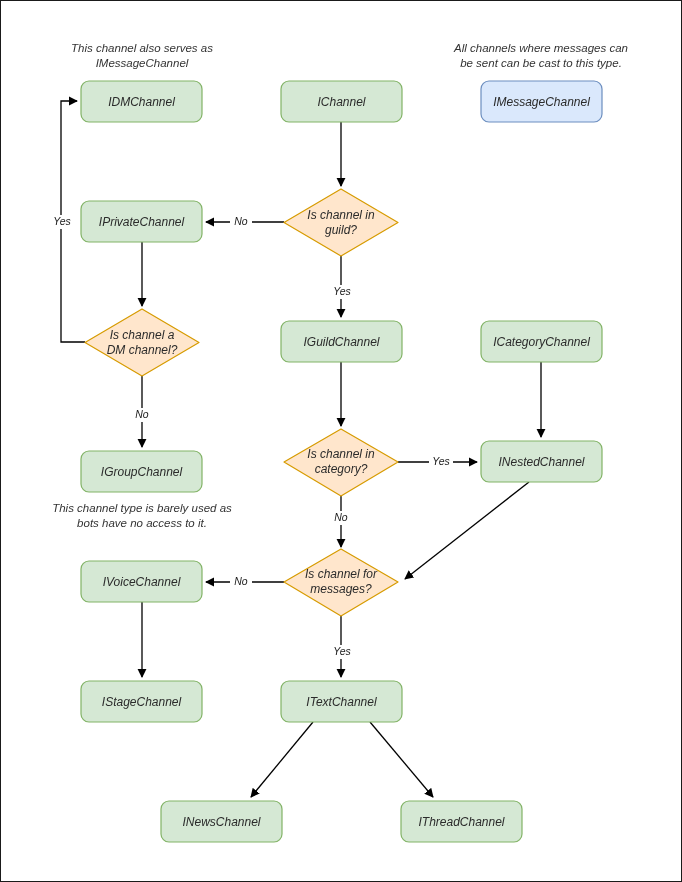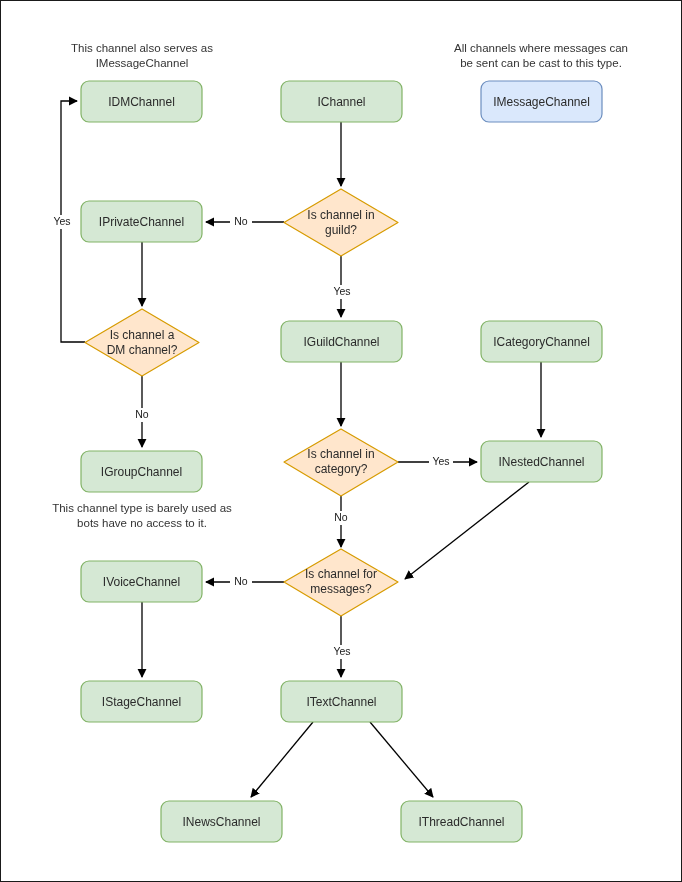--- a/index.html
+++ b/index.html
@@ -8,20 +8,21 @@
     background: #ffffff;
   }
   #page {
     position: relative;
     width: 682px;
     height: 882px;
     background: #ffffff;
     box-sizing: border-box;
     border: 1px solid #1a1a1a;
     overflow: hidden;
+    font-style: italic;
   }
   svg.flow {
     position: absolute;
     left: 0;
     top: 0;
     width: 682px;
     height: 882px;
     display: block;
   }
   .node-rect {

